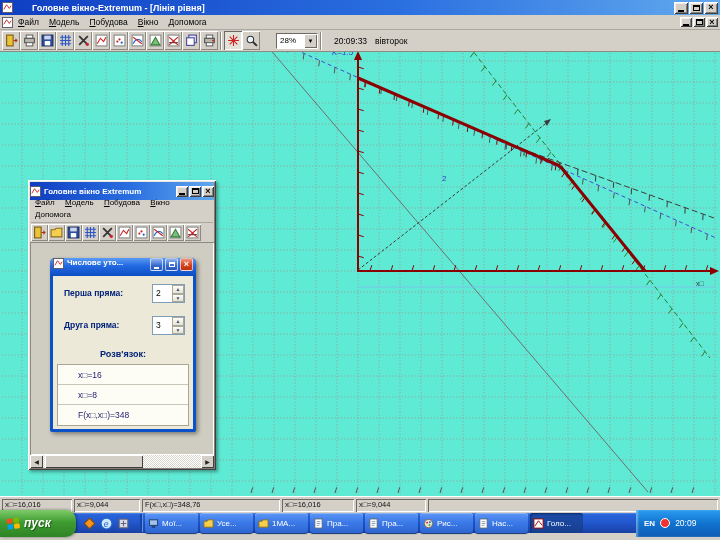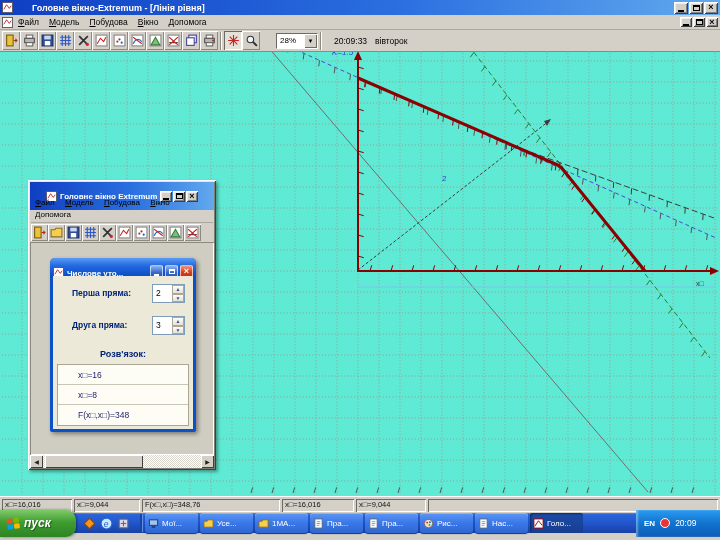--- a/index.html
+++ b/index.html
@@ -41,52 +41,52 @@
   .tb-day{font-size:8.5px;margin-left:8px;color:#000}
   .tb-sep{width:2px;height:18px;margin:0 2px;box-shadow:inset 1px 0 0 #8c8981,inset -1px 0 0 #ffffff}
 
   
   .client{position:absolute;left:0;top:52px;width:720px;height:444px;background:#5eead4;overflow:hidden}
   .client svg{position:absolute;left:0;top:0;width:720px;height:444px;font-family:"Liberation Sans",sans-serif}
 
   
   .childwin{position:absolute;left:28px;top:180px;width:188px;height:290px;background:#d4d0c8;
     box-shadow:inset 1px 1px 0 #fff,inset -1px -1px 0 #404040,inset 2px 2px 0 #e8e5de,inset -2px -2px 0 #807d75, 2px 2px 3px rgba(0,0,0,.35);z-index:5}
-  .cw-title{position:absolute;left:2px;top:2px;right:2px;height:28px;
+  .cw-title{position:absolute;left:2px;top:2px;right:2px;height:18px;
     background:linear-gradient(90deg,#0f3ec2 0%,#2a6fe0 55%,#62a9ee 100%);
-    display:flex;align-items:center;padding:0 16px;color:#fff}
+    display:flex;align-items:center;padding:0 0;color:#fff}
   .cw-title .t-text{font-size:8px;font-weight:bold;margin-left:3px;flex:1;white-space:nowrap;overflow:hidden}
   .cw-title .cbtn{width:12px;height:11px}
   .cw-menu{position:absolute;left:3px;right:3px;font-size:8px}
   .cw-menu .menu-item{padding:1px 4px;font-size:8px}
   .cw-toolbar{position:absolute;left:3px;top:42px;right:3px;height:19px;display:flex;align-items:center;border-top:1px solid #aaa79e}
   .cw-toolbar .tbtn{width:17px;height:17px}
   .cw-client{position:absolute;left:2px;top:62px;right:2px;bottom:15px;background:#cfccc1;
     box-shadow:inset 1px 1px 0 #8c8981,inset -1px -1px 0 #fff}
   .cw-hscroll{position:absolute;left:2px;right:2px;bottom:2px;height:13px;background:#efefe9;display:flex}
   .sc-btn{width:13px;height:13px;display:flex;align-items:center;justify-content:center;font-size:6px;color:#222;
     background:#d4d0c8;box-shadow:inset 1px 1px 0 #fff,inset -1px -1px 0 #404040}
   .sc-track{flex:1;position:relative;background:repeating-conic-gradient(#fff 0 25%,#d9d6cd 0 50%) 0 0/2px 2px}
   .sc-thumb{position:absolute;left:2px;top:0;width:98px;height:13px;background:#d4d0c8;
     box-shadow:inset 1px 1px 0 #fff,inset -1px -1px 0 #404040}
 
   
   .dialog{position:absolute;left:50px;top:258px;width:146px;height:174px;z-index:6;
     border-radius:5px 5px 2px 2px;background:#0b51c8;box-shadow:2px 2px 4px rgba(0,0,0,.4)}
   .dlg-title{position:absolute;left:0;top:0;right:0;height:20px;border-radius:5px 5px 0 0;
     background:linear-gradient(180deg,#5a9bf5 0%,#2268e0 40%,#0b4ec4 90%);
-    display:flex;align-items:flex-end;padding:0 3px;color:#fff}
+    display:flex;align-items:flex-start;padding:0 3px;color:#fff}
   .dlg-title .t-text{font-size:8px;font-weight:bold;margin-left:3px;flex:1;white-space:nowrap;overflow:hidden}
   .xp-btn{width:13px;height:13px;margin-left:2px;border-radius:2px;border:1px solid rgba(255,255,255,.65);
     background:linear-gradient(180deg,#8fb4f2,#3667cc 60%,#2a57b8);display:inline-flex;align-items:center;justify-content:center;color:#fff}
   .xp-btn.close{background:linear-gradient(180deg,#f0937e,#d9411c 55%,#bb3312)}
   .xp-min{display:block;width:5px;height:2px;background:#fff;margin-top:6px}
   .xp-max{display:block;width:6px;height:5px;border:1px solid #fff;border-top-width:2px}
   .dlg-body{position:absolute;left:3px;right:3px;top:18px;bottom:3px;background:#ece9d8;overflow:hidden}
-  .dlg-row{position:absolute;left:12px;right:0;height:20px}
+  .dlg-row{position:absolute;left:4px;right:0;height:20px}
   .dlg-label{position:absolute;left:7px;top:4px;font-size:8.5px;font-weight:bold;color:#00227a}
   .spin{position:absolute;right:8px;top:0;width:33px;height:19px;background:#fff;border:1px solid #7f9db9;display:flex}
   .spin-val{flex:1;font-size:8.5px;padding:3px 0 0 3px;color:#000}
   .spin-btns{width:12px;display:flex;flex-direction:column}
   .spin-btns span{flex:1;display:flex;align-items:center;justify-content:center;font-size:5px;color:#44507c;
     background:linear-gradient(180deg,#fdfdfb,#e5e1d2);border:1px solid #aca899}
   .sol-label{position:absolute;left:0;right:0;top:73px;text-align:center;font-size:9px;font-weight:bold;color:#00227a}
   .sol-panel{position:absolute;left:4px;right:4px;top:88px;bottom:3px;background:#fdfcf5;border:1px solid #a9a695}
   .sol-row{height:20px;line-height:20px;font-size:8.5px;color:#1c1c6e;padding-left:20px;border-bottom:1px solid #c9c6b8;white-space:nowrap}
   .sol-row:last-child{border-bottom:none}

